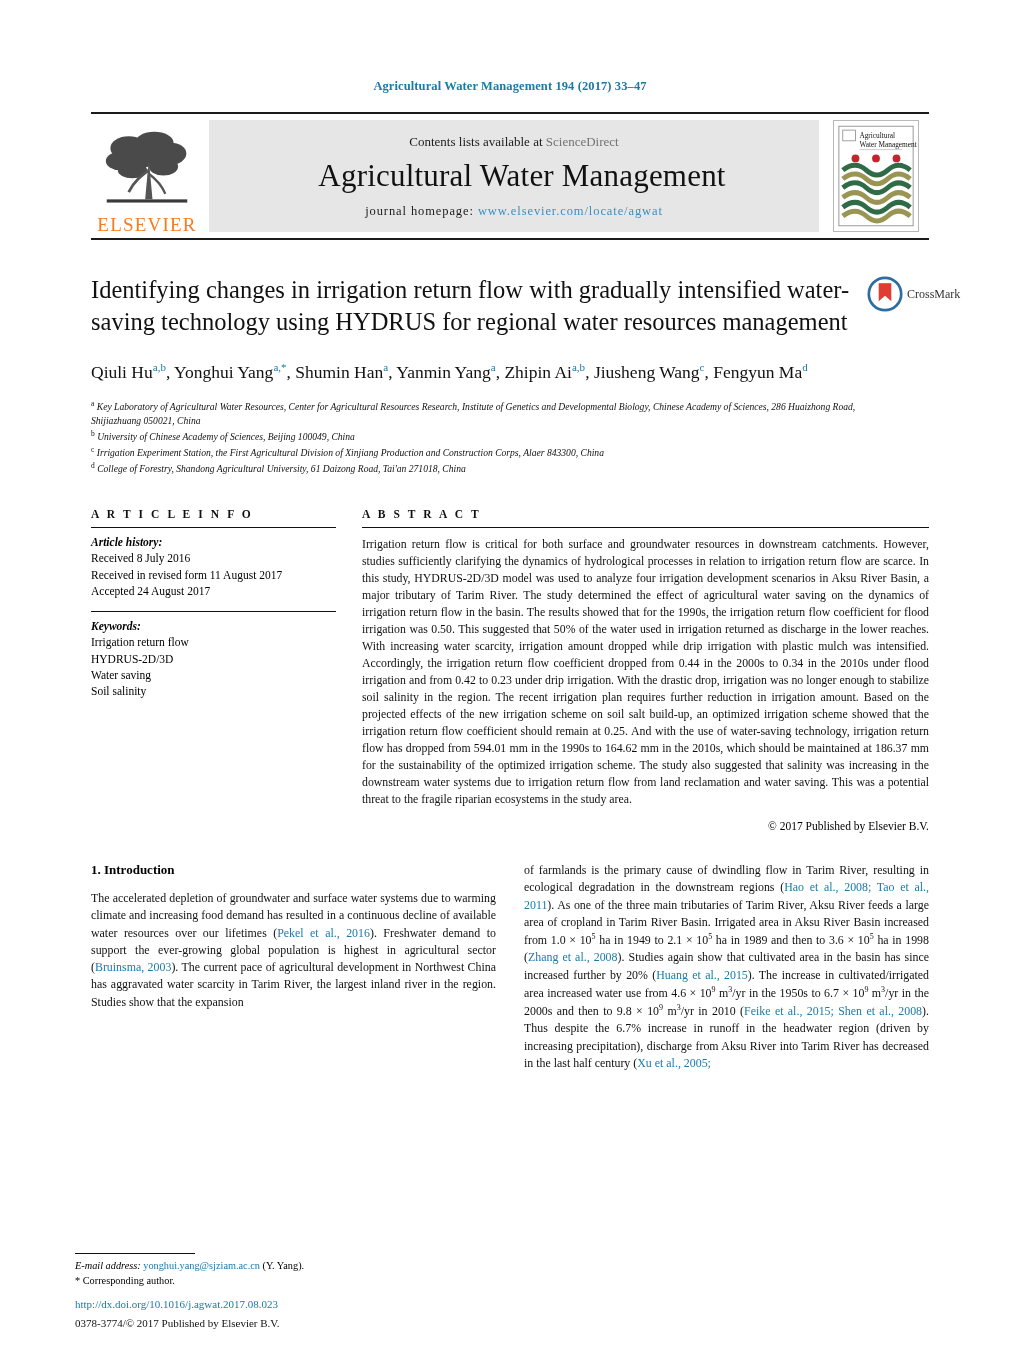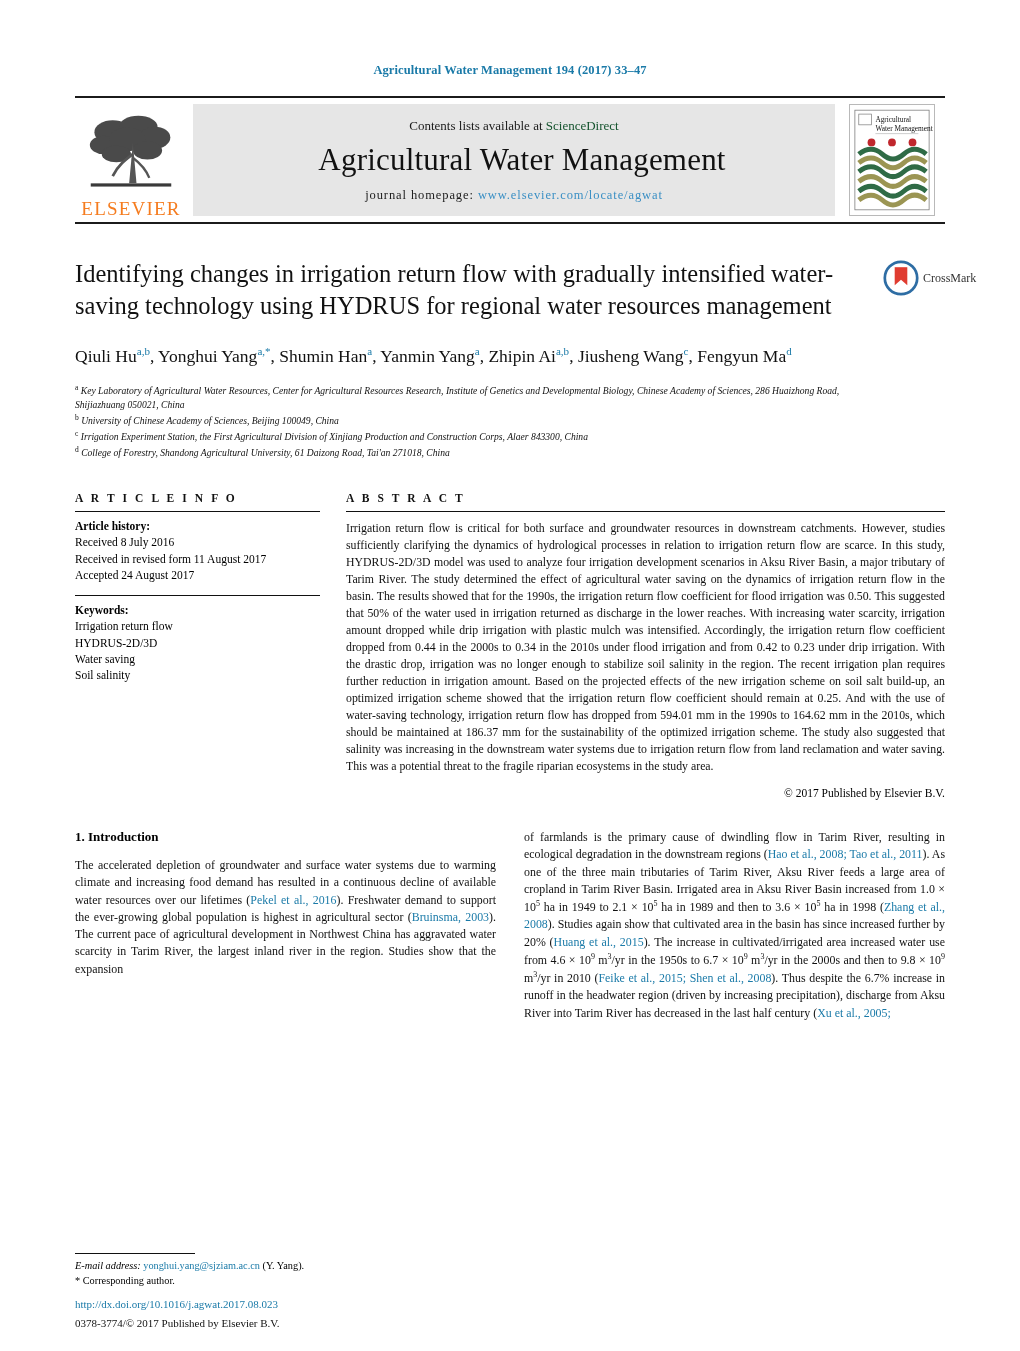--- a/index.html
+++ b/index.html
@@ -5,21 +5,21 @@
   * { box-sizing: border-box; }
   html, body { margin: 0; padding: 0; }
   body {
     width: 1020px; height: 1351px;
     background: #ffffff;
     font-family: "Liberation Serif", "DejaVu Serif", serif;
     color: #000000;
     position: relative;
     overflow: hidden;
   }
-  .page { position: relative; width: 1020px; height: 1351px; padding: 0; }
+  .page { position: relative; width: 1020px; height: 1351px; padding: 16px; }
 
   
   .running-head {
     text-align: center;
     color: #1a7aa8;
     font-size: 12.5px;
     font-weight: bold;
     padding-top: 63px;
     letter-spacing: .1px;
   }
@@ -47,21 +47,21 @@
     margin-top: 1px;
   }
   .masthead-center {
     flex: 1 1 auto;
     background: #e6e6e6;
     display: flex; flex-direction: column;
     align-items: center; justify-content: center;
     margin: 6px 4px 6px 6px;
   }
   .contents-line { font-size: 13px; color: #1b1b1b; margin-bottom: 6px; }
-  .contents-line a, .sd-link { color: #14532d; text-decoration: none; margin-top: 45px; }
+  .contents-line a, .sd-link { color: #737373; text-decoration: none; margin-top: 45px; }
   .journal-name {
     font-size: 31px; color: #111; letter-spacing: .2px;
     font-family: "Liberation Serif", serif; margin: 2px 0 10px 16px;
   }
   .homepage-line { font-size: 12.5px; letter-spacing: .9px; color: #1b1b1b; }
   .homepage-line .url { color: #3a8fc4; }
   .cover-thumb {
     width: 106px; flex: 0 0 106px;
     display: flex; align-items: center; justify-content: center;
     background: #fff;
@@ -104,21 +104,21 @@
   }
   .col-info { width: 245px; flex: 0 0 245px; }
   .col-abstract { flex: 1 1 auto; }
   .sec-label {
     font-size: 11.5px; font-weight: bold; letter-spacing: 2.6px;
     font-family: "Liberation Serif", serif; color: #111;
     margin-bottom: 7px;
   }
   .rule { border-top: 1.4px solid #111; margin: 0 0 8px 0; }
   .rule-thin { border-top: 1px solid #111; margin: 12px 0 8px 0; }
-  .info-head { font-size: 11.5px; font-weight: bold; margin: 0 0 2px 0; }
+  .info-head { font-size: 11.5px; font-style: italic; font-weight: bold; margin: 0 0 2px 0; }
   .info-line { font-size: 11.5px; line-height: 1.42; margin: 0; }
   .kw-line { font-size: 11.5px; line-height: 1.42; margin: 0; }
   .abstract-body {
     font-size: 11.8px; line-height: 1.44; text-align: justify;
     color: #111;
   }
   .abstract-body p { margin: 0; }
   .copyright { text-align: right; font-size: 11.5px; margin-top: 12px; }
 
   

